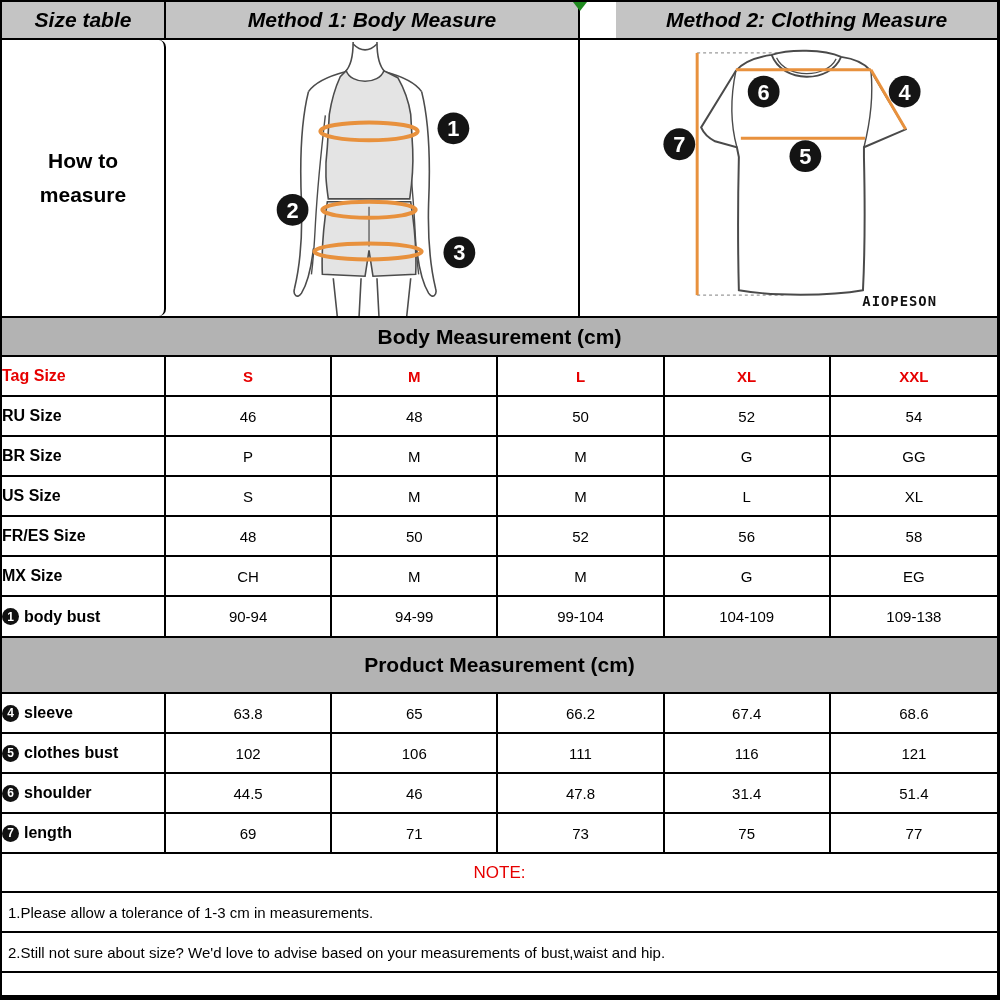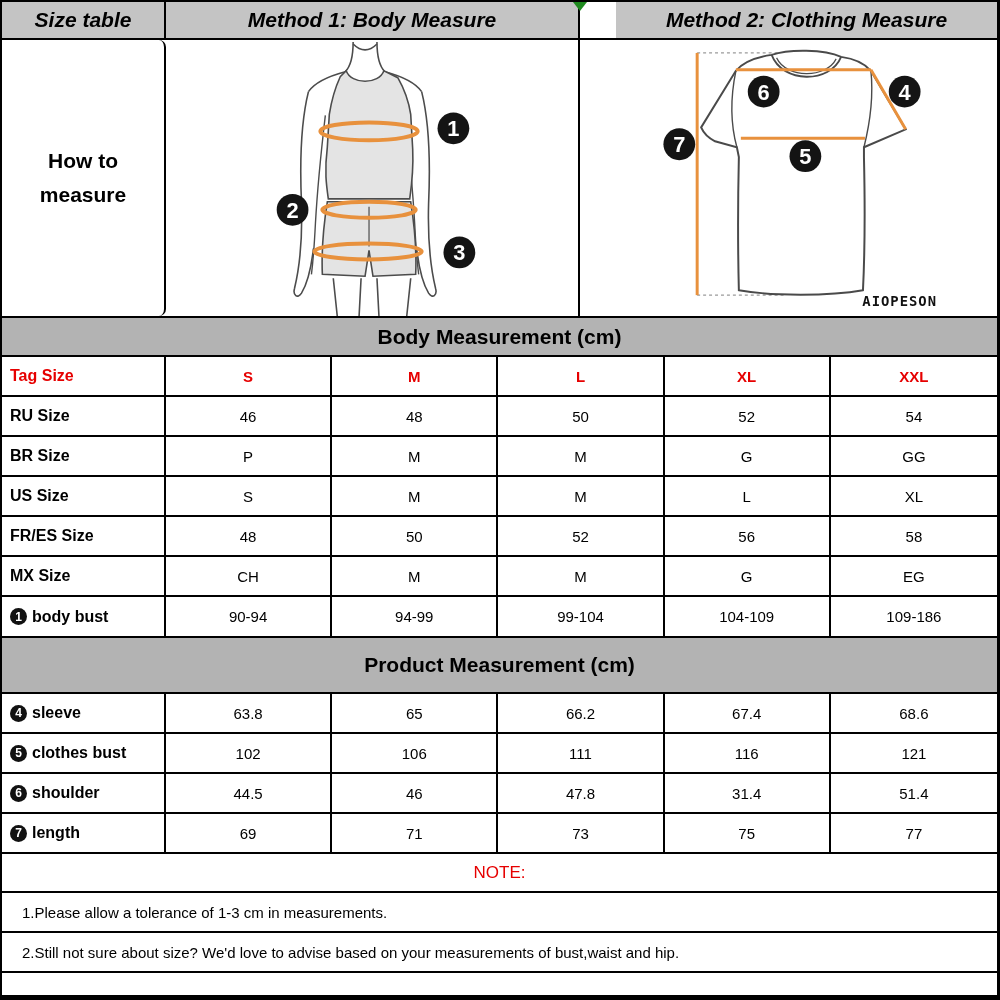--- a/index.html
+++ b/index.html
@@ -20,27 +20,27 @@
   .illuscell svg{position:absolute;left:0;top:0;width:100%;height:100%;}
   
   .band{height:39px;box-sizing:border-box;border-bottom:2px solid #000;background:#b3b3b3;
         display:flex;align-items:center;justify-content:center;font-weight:bold;font-size:21px;}
   .band.white{background:#fff;font-weight:normal;color:#e60000;font-size:17px;}
   
   .trow{display:grid;grid-template-columns:164px repeat(5,1fr);height:40px;box-sizing:border-box;border-bottom:2px solid #000;}
   .trow.tall{height:41px;}
   .tcell{display:flex;align-items:center;justify-content:center;font-size:15px;box-sizing:border-box;border-right:2px solid #000;}
   .tcell:last-child{border-right:none;}
-  .tlabel{justify-content:flex-start;padding-left:8px;font-weight:bold;font-size:16px;}
+  .tlabel{justify-content:flex-start;padding-left:0;font-weight:bold;font-size:16px;}
   .red{color:#e60000;font-weight:bold;}
   .badge{display:inline-flex;align-items:center;justify-content:center;width:17px;height:17px;border-radius:50%;
          background:#111;color:#fff;font-size:12px;font-weight:bold;margin-right:5px;flex:none;}
   
   .noterow{height:40px;box-sizing:border-box;border-bottom:2px solid #000;display:flex;align-items:center;
-           padding-left:20px;font-size:15px;}
+           padding-left:6px;font-size:15px;}
   .noterow.last{border-bottom:none;height:36px;}
   
   .flag{position:absolute;left:571px;top:0;width:0;height:0;
         border-top:9px solid #1e8a1e;border-left:7px solid transparent;border-right:7px solid transparent;}
   .brand{font-family:"DejaVu Sans Mono",monospace;font-size:14px;font-weight:600;letter-spacing:1px;fill:#111;}
   .mnum{font-size:22px;font-weight:bold;fill:#fff;font-family:"Liberation Sans",sans-serif;}
 </style>
 </head>
 <body>
 
@@ -192,21 +192,21 @@
   </div>
   <div class="trow tall">
     <div class="tcell tlabel">
       <span class="badge">1</span>
       <span>body bust</span>
     </div>
     <div class="tcell">90-94</div>
     <div class="tcell">94-99</div>
     <div class="tcell">99-104</div>
     <div class="tcell">104-109</div>
-    <div class="tcell">109-186</div>
+    <div class="tcell">109-138</div>
   </div>
 
   <div class="band" style="height:56px">Product Measurement (cm)</div>
 
   <div class="trow">
     <div class="tcell tlabel">
       <span class="badge">4</span>
       <span>sleeve</span>
     </div>
     <div class="tcell">63.8</div>

